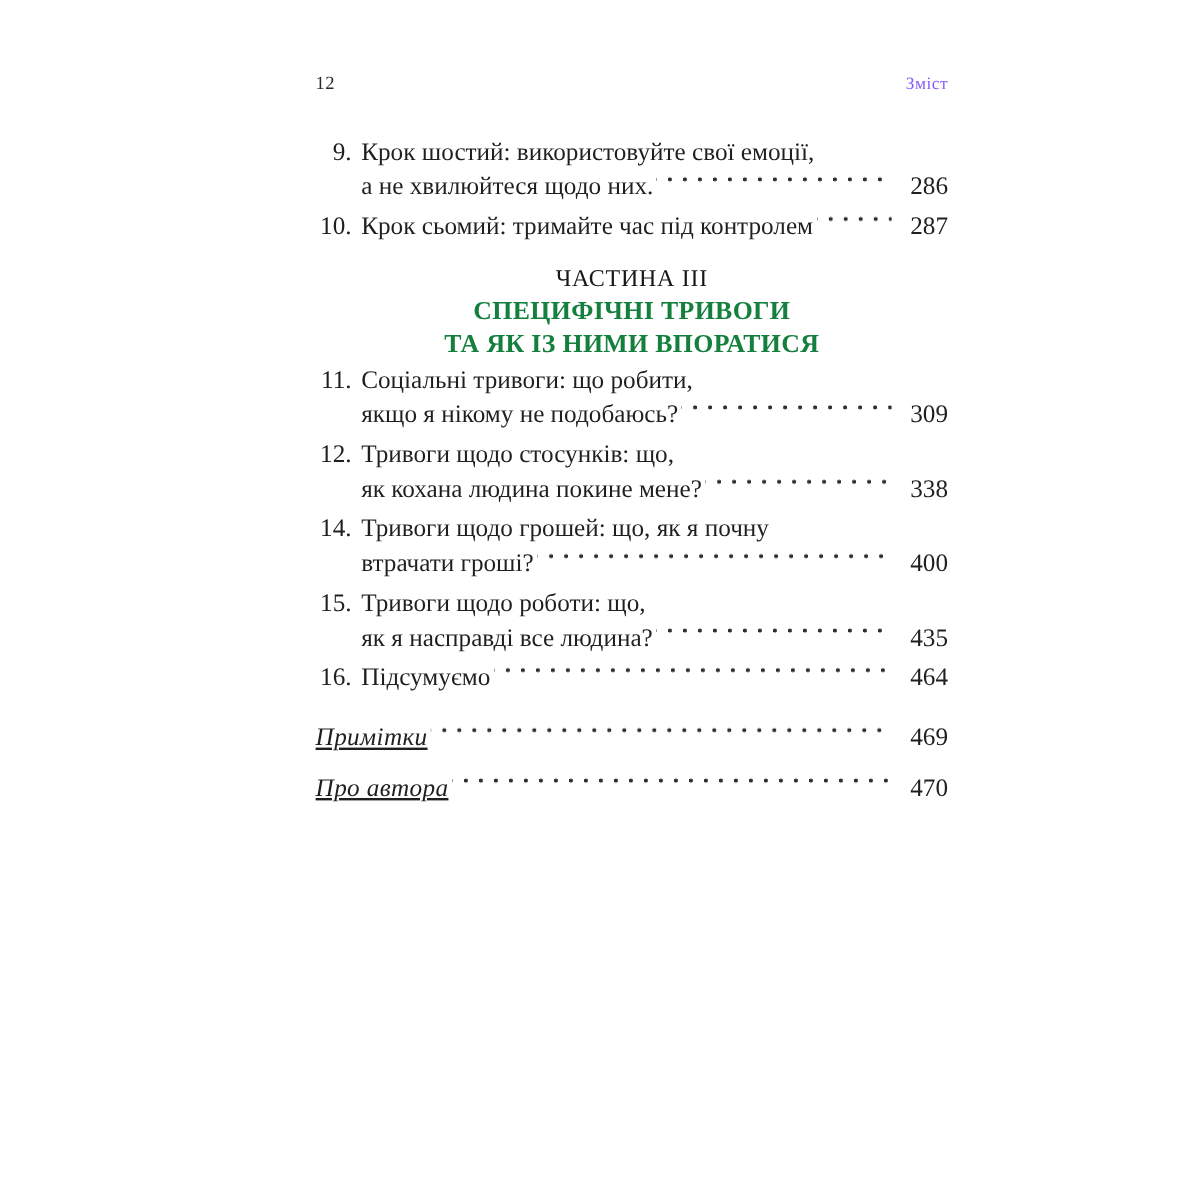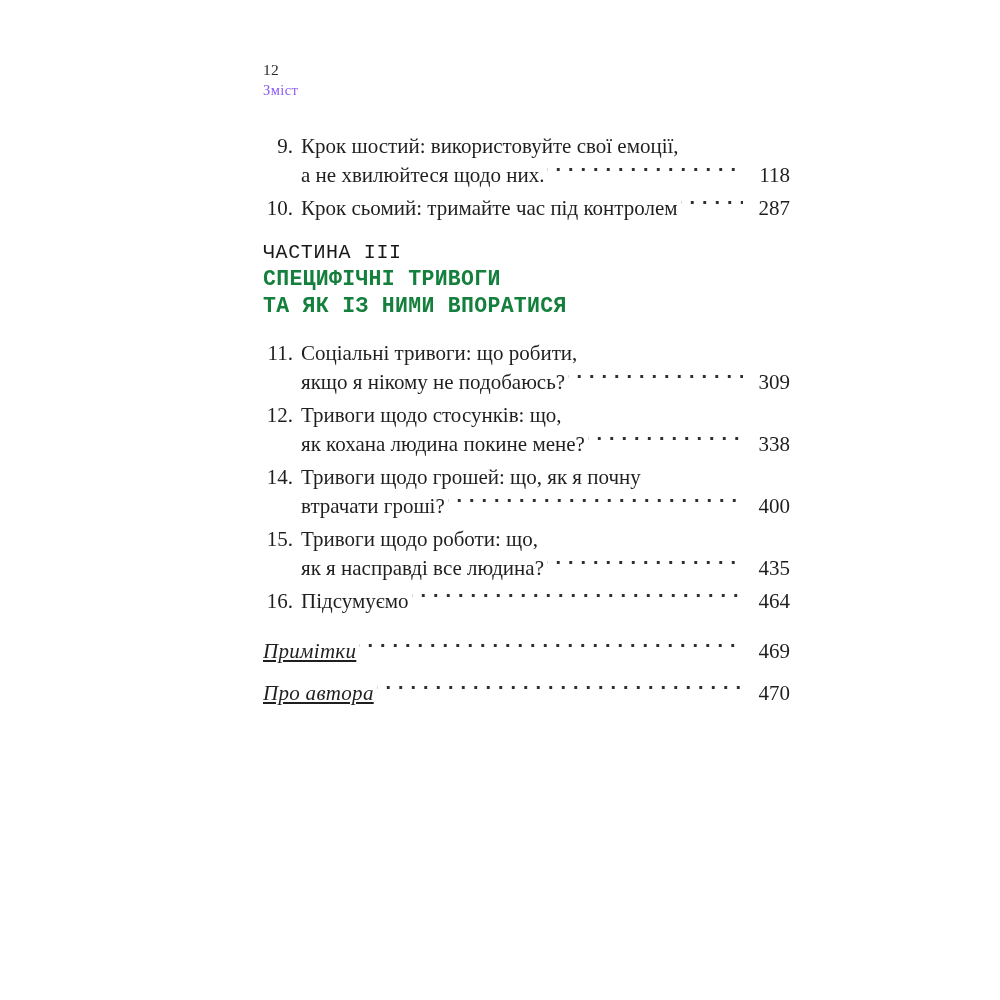--- a/index.html
+++ b/index.html
@@ -18,24 +18,23 @@
   }
   .content {
     position: absolute;
     left: 263px;
     top: 60px;
     width: 527px;
   }
   
   .running-head {
     display: flex;
-    justify-content: flex-end;
+    justify-content: space-between;
     align-items: baseline;
     line-height: 20px;
-    flex-direction: column;
   }
   .folio {
     font-size: 15.5px;
     letter-spacing: 0.3px;
     color: #2b2b2b;
   }
   .running-title {
     font-size: 14.5px;
     color: #8b5cf6;
     letter-spacing: 0.4px;
@@ -73,23 +72,23 @@
     background-repeat: repeat-x;
   }
   .pg {
     flex: 0 0 auto;
     min-width: 40px;
     text-align: right;
   }
   
   .part {
     margin-top: 16px;
-    margin-bottom: 19px;
-    text-align: left;
-    font-family: Liberation Mono, monospace;
+    margin-bottom: 2px;
+    text-align: center;
+    font-family: Liberation Serif, serif;
   }
   .part-kicker {
     font-size: 20px;
     line-height: 27px;
     color: #181818;
     letter-spacing: 0.6px;
   }
   .part-title {
     font-size: 21.5px;
     line-height: 27px;
@@ -125,21 +124,21 @@
 
       <div class="entry">
         <div class="line">
           <span class="num">9.</span>
           <span class="txt">Крок шостий: використовуйте свої емоції,</span>
         </div>
         <div class="line">
           <span class="num"></span>
           <span class="txt">а не хвилюйтеся щодо них.</span>
           <span class="leader"></span>
-          <span class="pg">118</span>
+          <span class="pg">286</span>
         </div>
       </div>
 
       <div class="entry">
         <div class="line">
           <span class="num">10.</span>
           <span class="txt">Крок сьомий: тримайте час під контролем</span>
           <span class="leader"></span>
           <span class="pg">287</span>
         </div>

